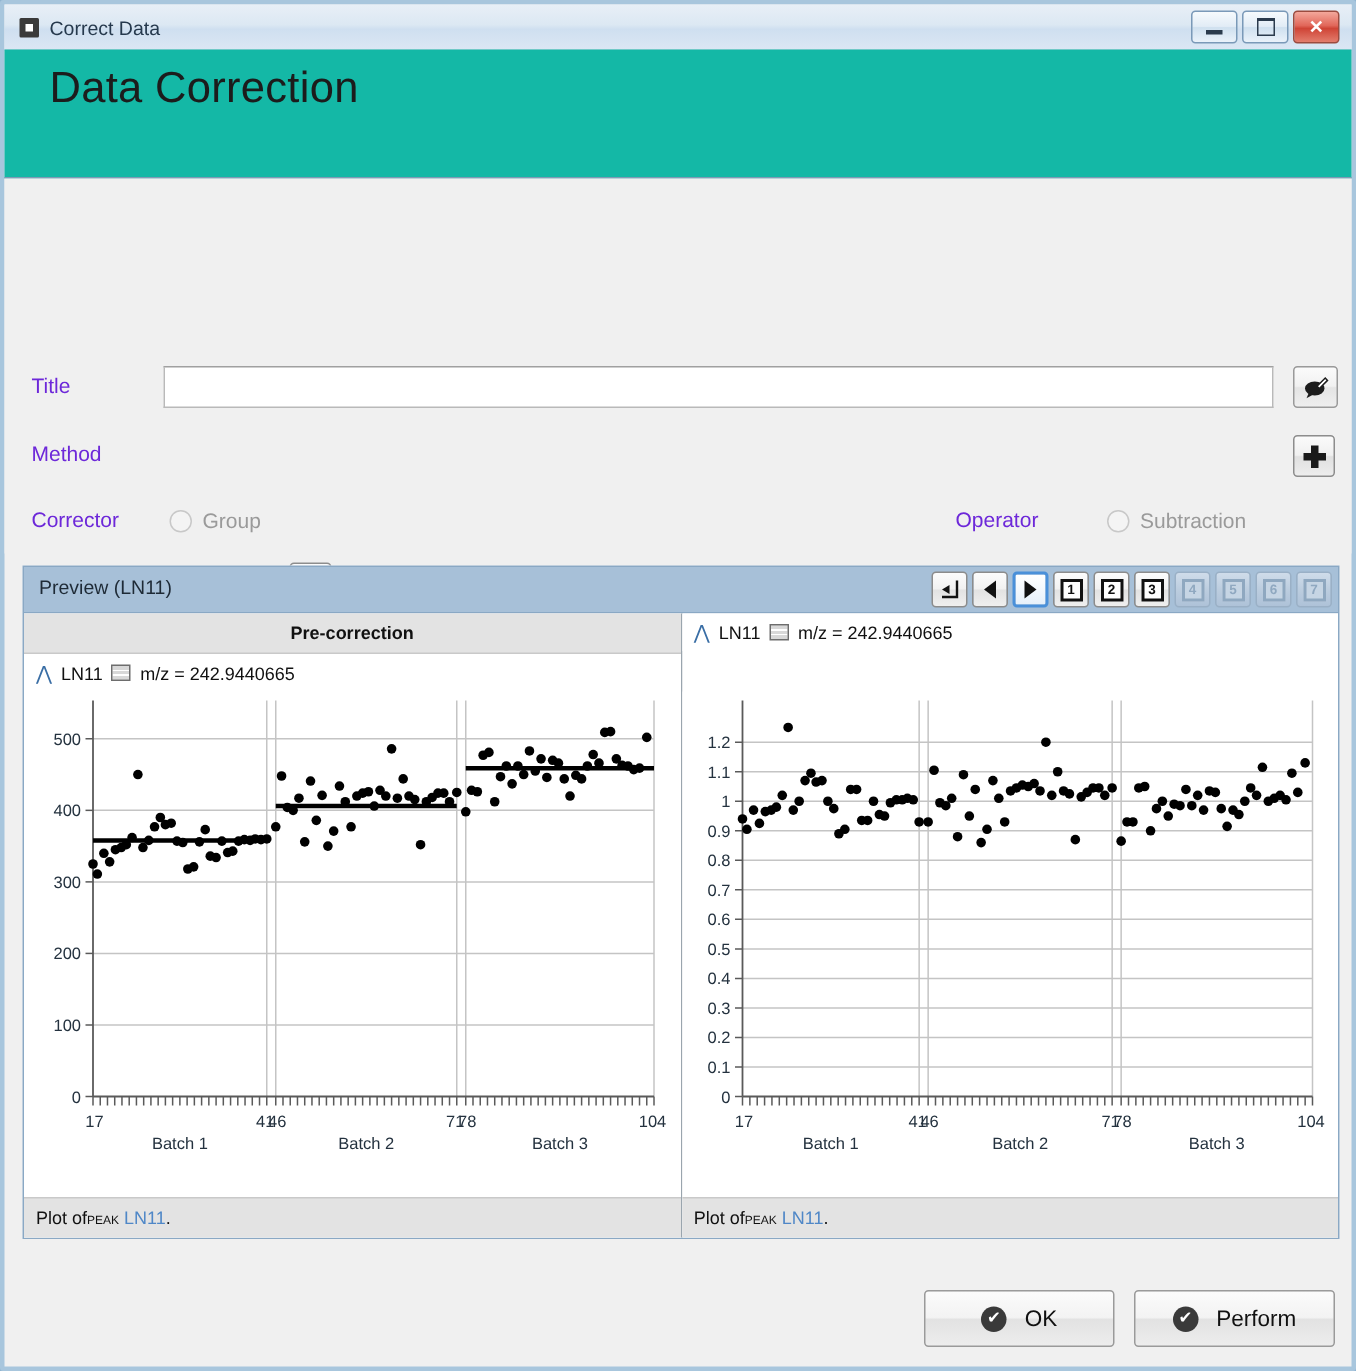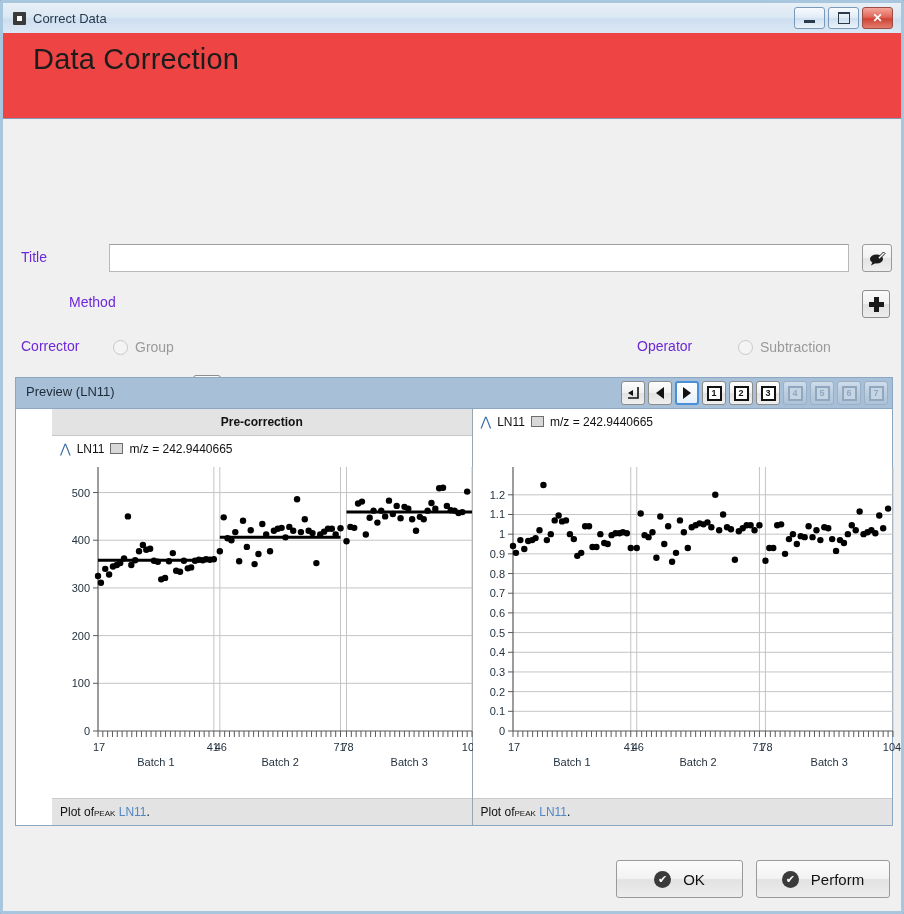--- a/index.html
+++ b/index.html
@@ -40,21 +40,21 @@
     border:1px solid #9b4b3f;
     background:linear-gradient(to bottom,#f3a79b 0%,#e1675a 45%,#cf4436 55%,#e37d6d 100%);
     color:#fff;font-weight:bold;font-size:12px;
   }
   .mini-min{width:11px;height:3px;background:#2b3b4d;margin-top:6px;}
   .mini-max{width:10px;height:9px;border:1px solid #2b3b4d;border-top-width:2px;}
 
   
   .banner{
     position:absolute;left:0;top:30px;right:0;height:85px;
-    background:#ef4444;
+    background:#14b8a6;
     border-bottom:1px solid #7f9ab5;
   }
   .banner h1{
     margin:0;position:absolute;left:30px;top:10px;
     font-size:29px;font-weight:normal;color:#1c1c1c;
     letter-spacing:0.2px;
   }
   .banner .sub{
     position:absolute;left:75px;top:56px;
     font-size:14px;font-style:italic;color:#16202b;
@@ -146,21 +146,21 @@
   .tbtn .arrow-l{width:0;height:0;border-top:6px solid transparent;border-bottom:6px solid transparent;border-right:8px solid #111;}
   .tbtn .arrow-r{width:0;height:0;border-top:6px solid transparent;border-bottom:6px solid transparent;border-left:8px solid #111;}
   .pgico{
     width:15px;height:15px;box-sizing:border-box;border:2px solid #111;background:#fff;
     display:flex;align-items:center;justify-content:center;
     font-size:9px;font-weight:bold;color:#111;line-height:1;
   }
   .pgico.dim{border-color:#8fa8c0;color:#8fa8c0;background:#c6d5e4;}
   .tbtn.dimbg{background:linear-gradient(to bottom,#cfdcea 0%,#bccddf 50%,#aec2d8 100%);border-color:#9ab0c6;}
 
-  .pv-cols{position:absolute;left:0;top:31px;right:0;bottom:0;display:flex;padding-left:36px;}
+  .pv-cols{position:absolute;left:0;top:31px;right:0;bottom:0;display:flex;}
   .pv-col{flex:1;position:relative;background:#fff;}
   .pv-col.left{border-right:1px solid #9aa5ae;}
   .col-title{
     height:26px;background:#e3e3e3;border-bottom:1px solid #c9c9c9;
     display:flex;align-items:center;justify-content:center;
     font-size:12px;font-weight:bold;color:#111;
   }
   .peak-row{
     height:25px;display:flex;align-items:center;padding-left:8px;gap:6px;
     background:#fff;font-size:12px;color:#111;
@@ -231,21 +231,21 @@
     <div class="lbl" style="left:18px;top:130px;">Title</div>
     <input class="textbox" style="left: 106px; top: 125px; width: 740px; height: 28px;" value="" placeholder="">
     <div class="notebtn" style="left:859px;top:125px;">
       <svg width="17" height="15" viewBox="0 0 17 15">
         <ellipse cx="7.5" cy="8" rx="6.5" ry="4.6" fill="#1c1c1c"></ellipse>
         <path d="M3.5 11 L2 14.5 L6.2 12.2 Z" fill="#1c1c1c"></path>
         <path d="M9 6.5 L14.5 1 L16 2.6 L10.6 8 Z" fill="#ffffff" stroke="#1c1c1c" stroke-width="1"></path>
       </svg>
     </div>
 
-    <div class="lbl" style="left:18px;top:175px;margin-left:48px;">Method</div>
+    <div class="lbl" style="left:18px;top:175px;">Method</div>
     <div class="plusbtn" style="left:859px;top:171px;">
         <span class="pl"></span>
       </div>
 
     <div class="lbl" style="left:18px;top:219px;">Corrector</div>
 
     <div class="radio disabled" style="left:110px;top:220px;">
       <span class="dot"></span>
       <span class="txt">Group</span>
     </div>

